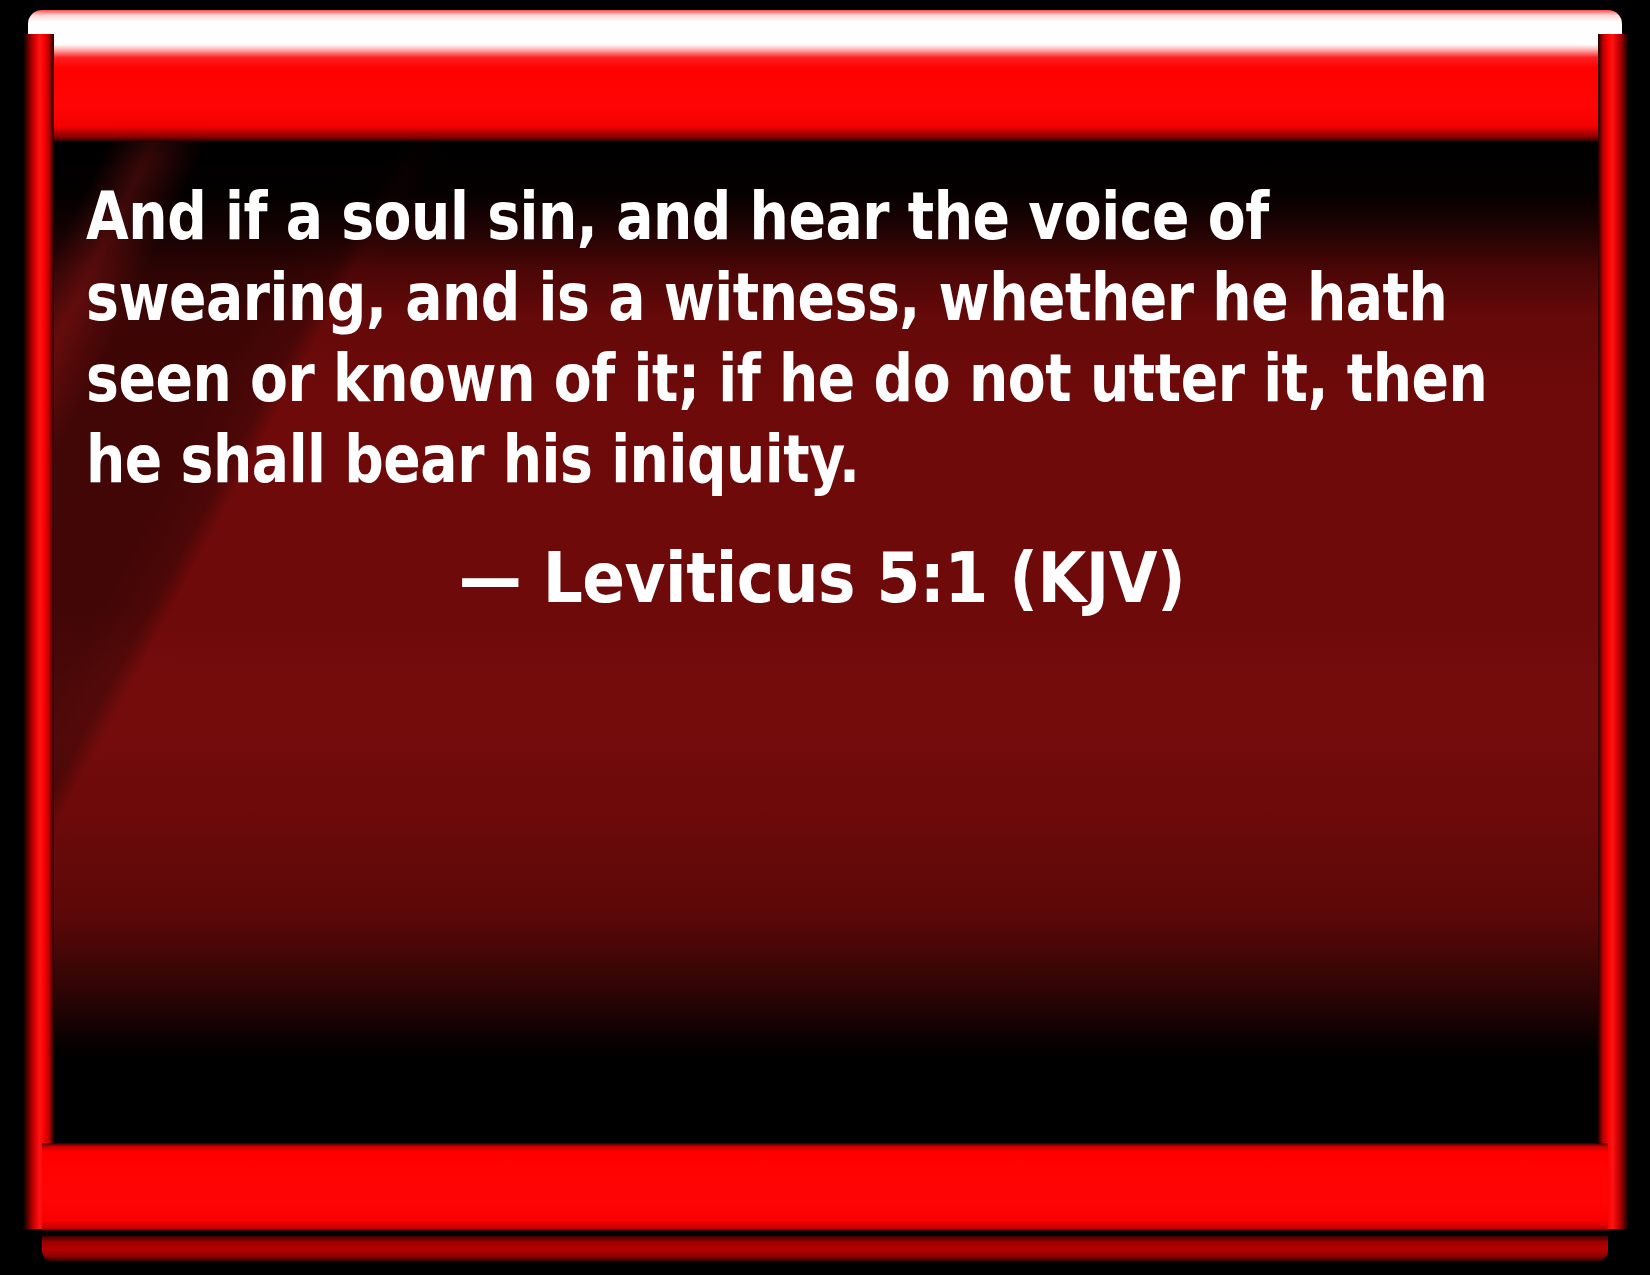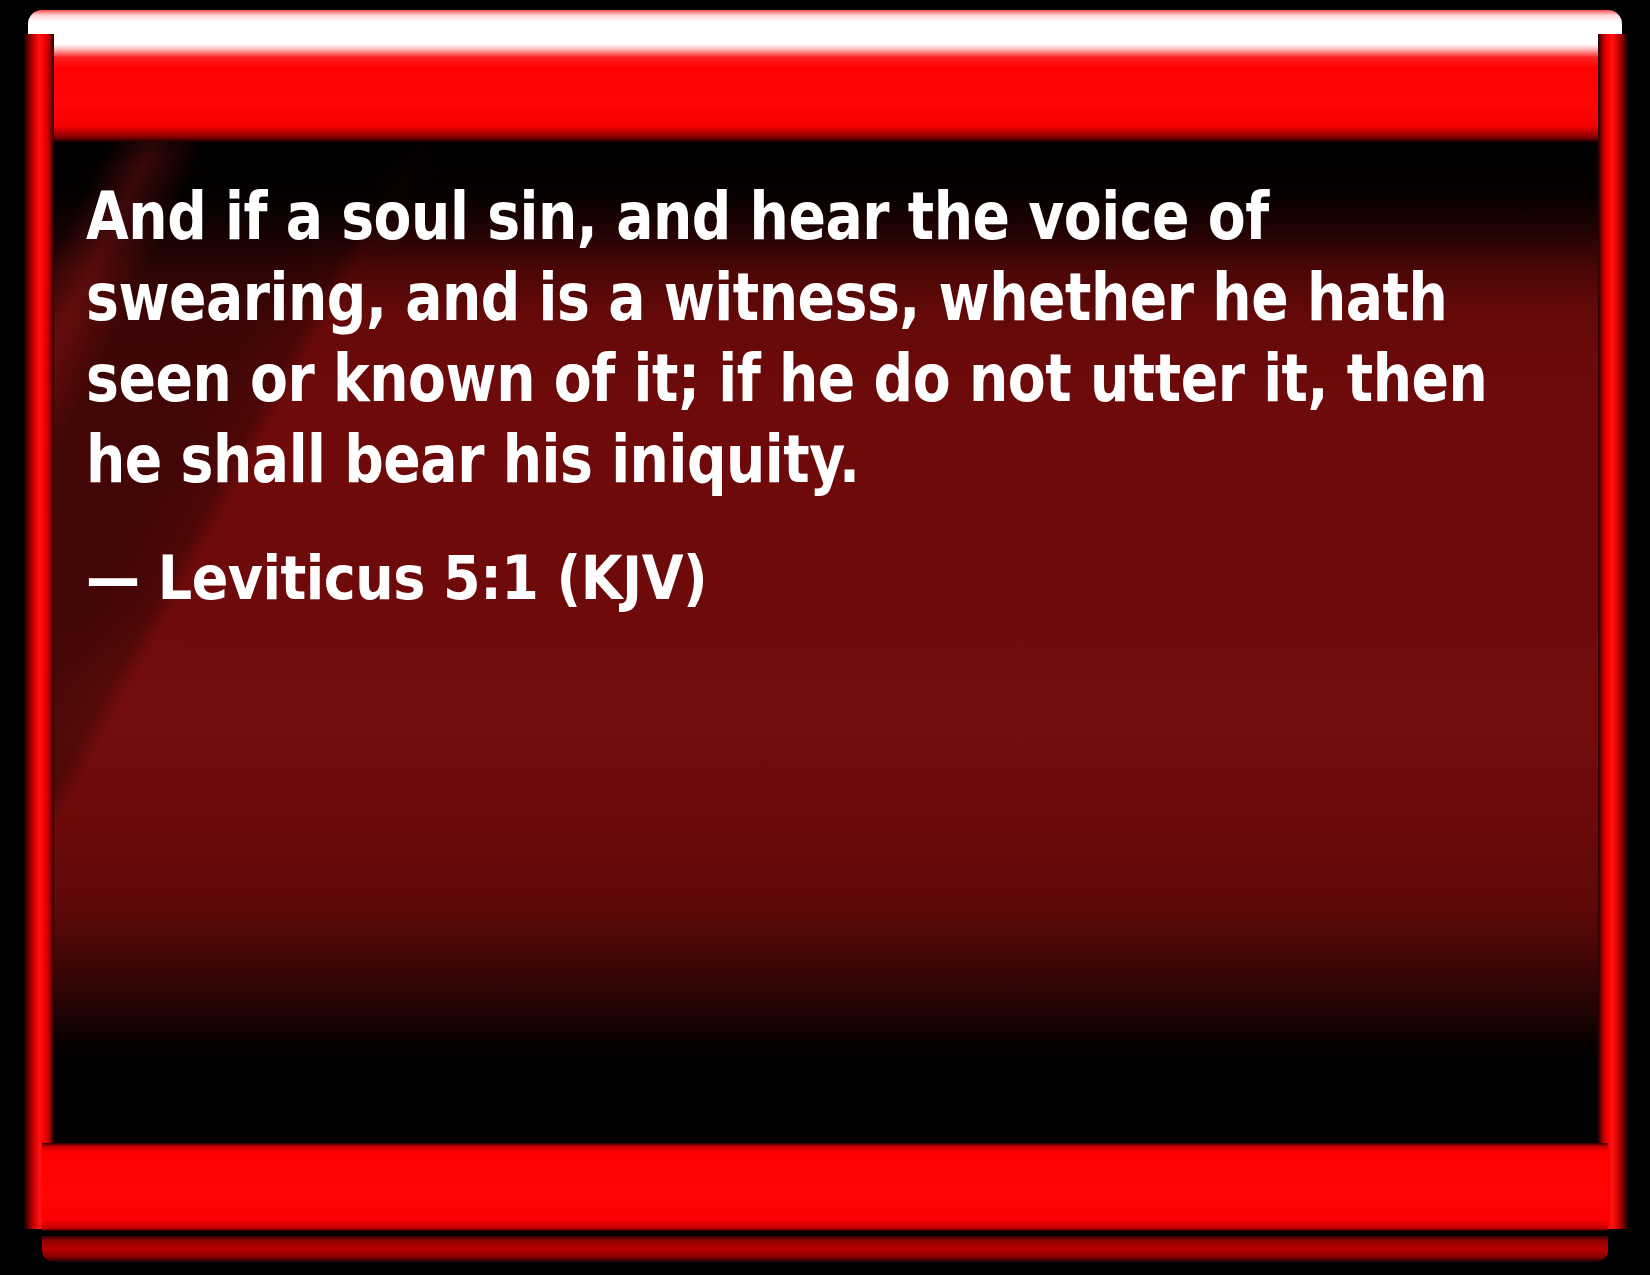--- a/index.html
+++ b/index.html
@@ -226,26 +226,26 @@
     line-height: 81px;
     color: #ffffff;
     letter-spacing: -0.5px;
     white-space: nowrap;
     transform: scaleX(0.93);
     transform-origin: left center;
   }
   .attribution {
     font-family: "Liberation Sans Narrow", "DejaVu Sans Condensed", "Liberation Sans", sans-serif;
     font-weight: bold;
-    font-size: 60px;
+    font-size: 70px;
     line-height: 81px;
     color: #ffffff;
     letter-spacing: -0.5px;
     white-space: nowrap;
-    text-align: left;
+    text-align: center;
     margin-top: 38px;
     padding-right: 8px;
   }
 </style>
 </head>
 <body>
 
 <div id="stage">
 
   <div class="matte"></div>

